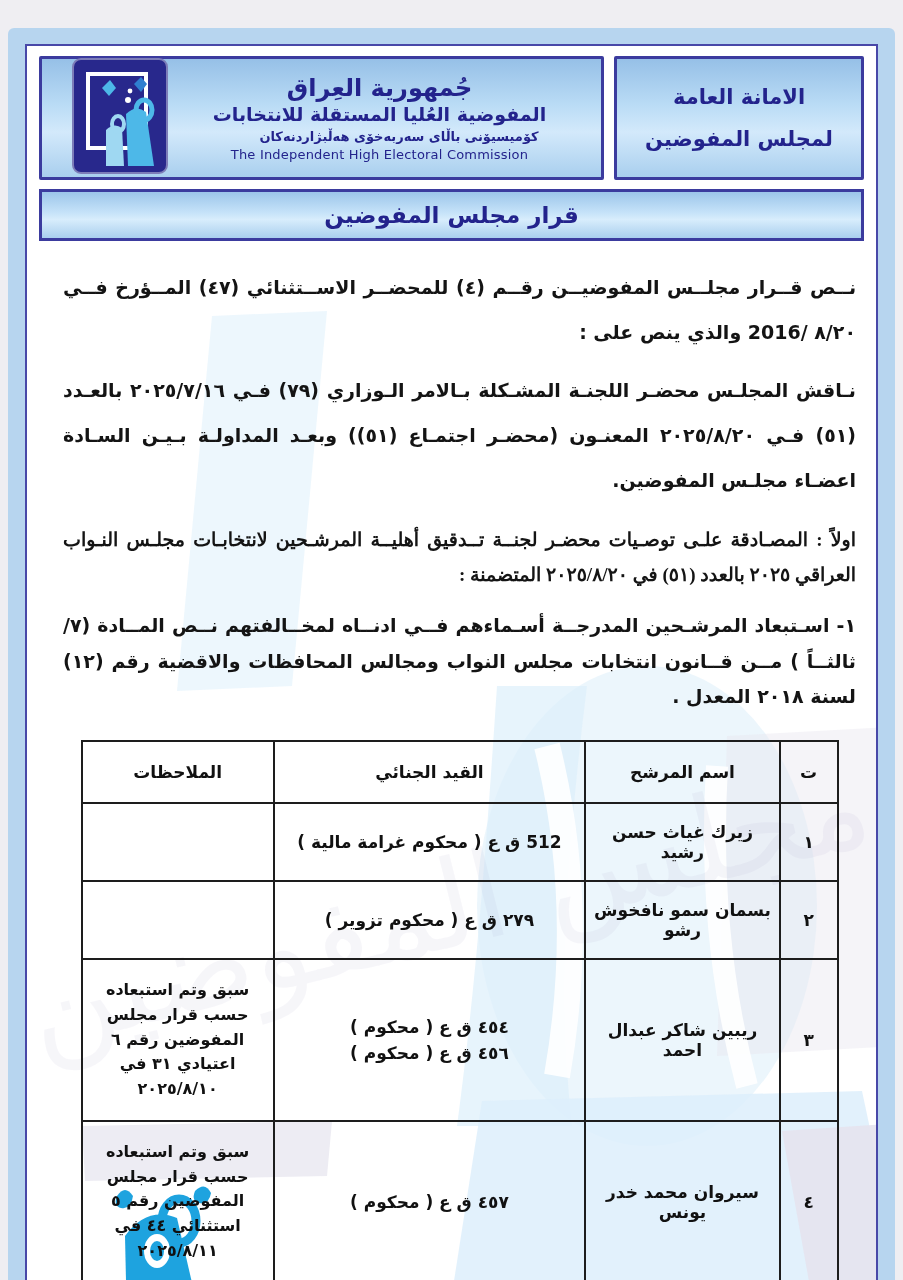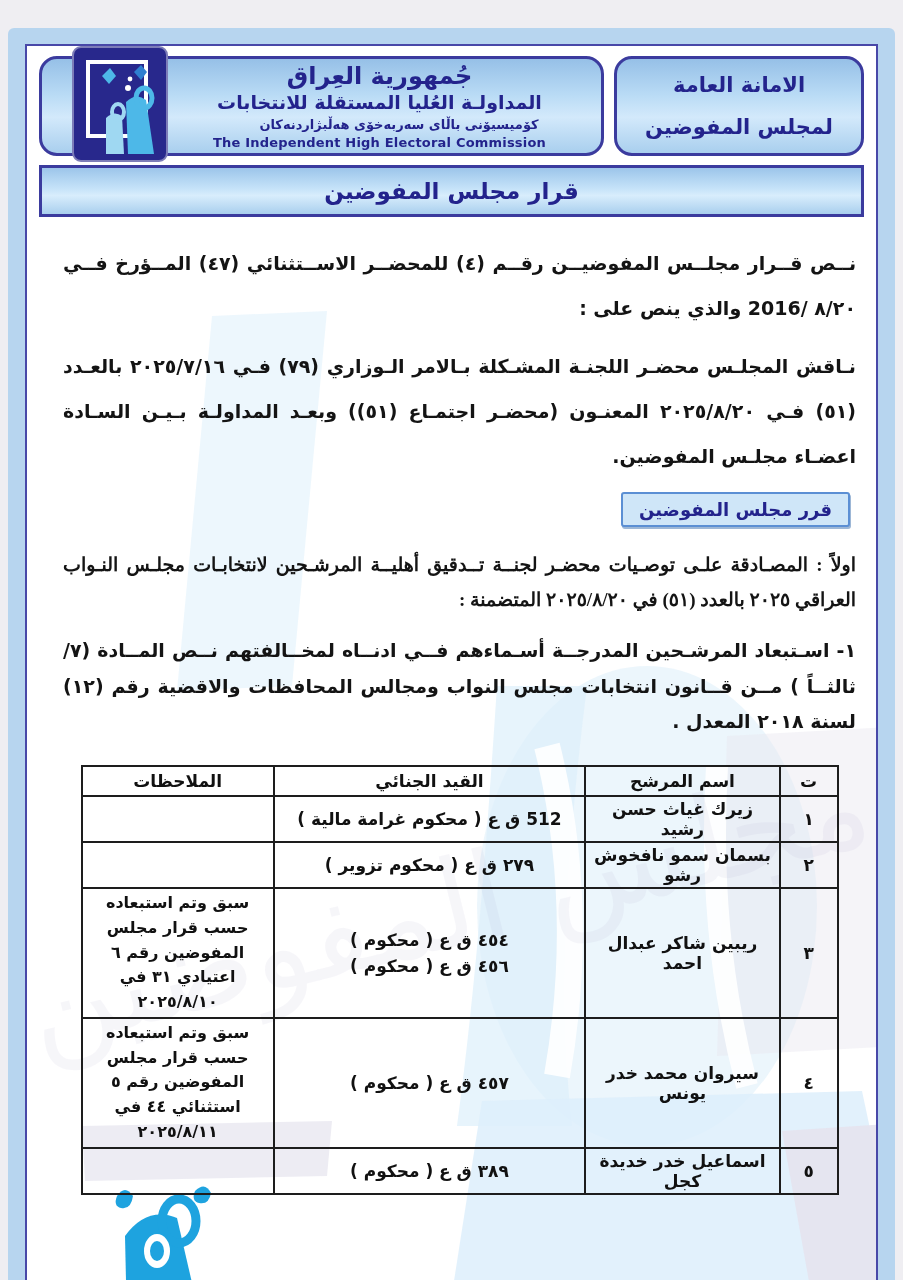--- a/index.html
+++ b/index.html
@@ -24,33 +24,33 @@
     height:100%;
     box-sizing:border-box;
     overflow:hidden;
   }
   .wm{position:absolute;inset:0;z-index:0;pointer-events:none;}
   .content{position:relative;z-index:1;}
 
   
   .header-row{display:flex;direction:rtl;gap:10px;margin:10px 12px 0 12px;}
   .hbox{
-    border:3px solid #3b3b9e;border-radius:18px;
+    border:3px solid #3b3b9e;border-radius:2px;
     background:linear-gradient(180deg,#96c0e7 0%,#b9dbf5 38%,#d3e9fb 62%,#a9cfee 100%);
-    height:100px;box-sizing:border-box;
+    height:124px;box-sizing:border-box;
   }
   .sec-box{width:250px;display:flex;flex-direction:column;justify-content:center;gap:18px;text-align:center;}
   .sec-box div{color:#23238c;font-weight:bold;font-size:21px;}
   .main-box{flex:1;direction:ltr;display:flex;align-items:center;padding:0 10px;}
   .logo-wrap{margin:0 0 0 20px;flex:0 0 auto;}
   .callig{flex:1;text-align:center;color:#23238c;line-height:1.25;}
   .callig .l1{font-size:24px;font-weight:bold;}
   .callig .l2{font-size:19px;font-weight:bold;}
   .callig .l3{font-size:13px;font-weight:bold;margin-top:2px;padding-left:39px;}
-  .callig .l4{font-size:13px;font-weight:bold;margin-top:2px;letter-spacing:.2px;}
+  .callig .l4{font-size:13px;font-weight:normal;margin-top:2px;letter-spacing:.2px;}
 
   .title-bar{
     margin:9px 12px 0 12px;height:52px;
     border:3px solid #3b3b9e;border-radius:0;
     background:linear-gradient(180deg,#9cc5ea 0%,#c6e3f9 45%,#d8edfc 60%,#a9cfee 100%);
     display:flex;align-items:center;justify-content:center;
     color:#23238c;font-weight:bold;font-size:23px;
     box-sizing:border-box;
   }
 
@@ -70,21 +70,21 @@
   .p4{margin-top:16px !important;}
 
   
   table.cand{
     border-collapse:collapse;direction:rtl;
     margin:26px auto 0 auto;width:758px;
     font-size:17px;color:#111;
   }
   table.cand th,table.cand td{
     border:2px solid #1d1d1d;
-    padding:2px 6px;text-align:center;vertical-align:middle;
+    padding:18px 6px;text-align:center;vertical-align:middle;
     font-weight:bold;
   }
   table.cand th{font-size:17px;height:24px;}
   td.c-no{width:46px;}
   td.c-name{width:190px;}
   td.c-record{width:318px;}
   td.c-notes{width:186px;font-size:16px;line-height:1.55;padding:6px 4px;}
   .rec-line{line-height:1.55;}
   tr.tall td{height:98px;}
 </style>
@@ -136,37 +136,36 @@
               <path d="M34,108 L34,72 Q42,64 50,70 L52,108 Z" fill="#9fd8f2"></path>
               <ellipse cx="46" cy="66" rx="6" ry="8" fill="none" stroke="#9fd8f2" stroke-width="4"></ellipse>
               <path d="M30,30 l8,-8 l6,8 l-7,8 Z" fill="#4db8e8"></path>
               <path d="M62,26 l7,-7 l6,7 l-6,8 Z" fill="#2f7fd0"></path>
               <circle cx="56" cy="42" r="3" fill="#ffffff"></circle>
               <circle cx="58" cy="33" r="2.4" fill="#ffffff"></circle>
             </svg>
           </div>
           <div class="callig">
             <div class="l1">جُمهورية العِراق</div>
-            <div class="l2">المداولـة العُليا المستقلة للانتخابات</div>
+            <div class="l2">المفوضية العُليا المستقلة للانتخابات</div>
             <div class="l3">کۆمیسیۆنی باڵای سەربەخۆی هەڵبژاردنەکان</div>
             <div class="l4">The Independent High Electoral Commission</div>
           </div>
         </div>
       </div>
 
       <div class="title-bar">
         <span>قرار مجلس المفوضين</span>
       </div>
 
       <div class="doc-body">
         <p class="p-loose"><span>نــص قــرار مجلــس المفوضيــن رقــم (٤) للمحضــر الاســتثنائي (٤٧) المــؤرخ فــي</span> <span dir="ltr">2016/ ٨/٢٠</span> <span>والذي ينص على :</span></p>
 
         <p class="p-loose p2"><span>نـاقش المجلـس محضـر اللجنـة المشـكلة بـالامر الـوزاري (٧٩) فـي ٢٠٢٥/٧/١٦ بالعـدد (٥١) فـي ٢٠٢٥/٨/٢٠ المعنـون (</span><b>محضـر اجتمـاع (٥١)</b><span>)  وبعـد المداولـة بـيـن السـادة اعضـاء مجلـس المفوضين.</span></p>
 
-        <div class="badge">قرر مجلس المفوضين</div>
 
         <p class="p-tight p3">اولاً : المصـادقة علـى توصـيات محضـر لجنــة تــدقيق أهليــة المرشـحين لانتخابـات مجلـس النـواب العراقي ٢٠٢٥ بالعدد (٥١) في ٢٠٢٥/٨/٢٠ المتضمنة :</p>
 
         <p class="p-tight p4">١- اسـتبعاد المرشـحين المدرجــة أسـماءهم فــي ادنــاه لمخــالفتهم نــص المــادة (٧/ثالثــاً ) مــن قــانون انتخابات مجلس النواب ومجالس المحافظات والاقضية رقم (١٢) لسنة ٢٠١٨ المعدل .</p>
 
         <table class="cand">
           <thead>
             <tr>
               <th>ت</th>
               <th>اسم المرشح</th>

